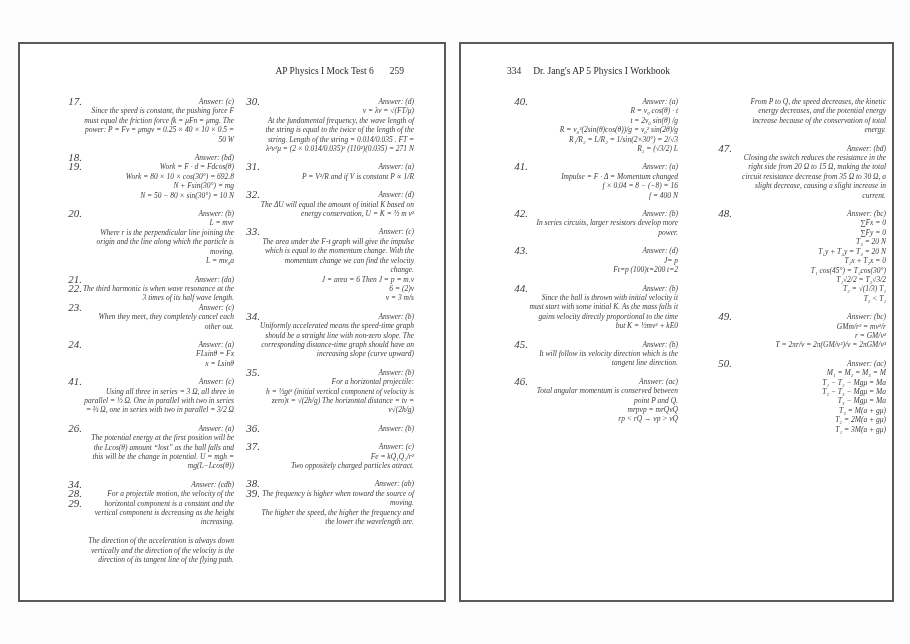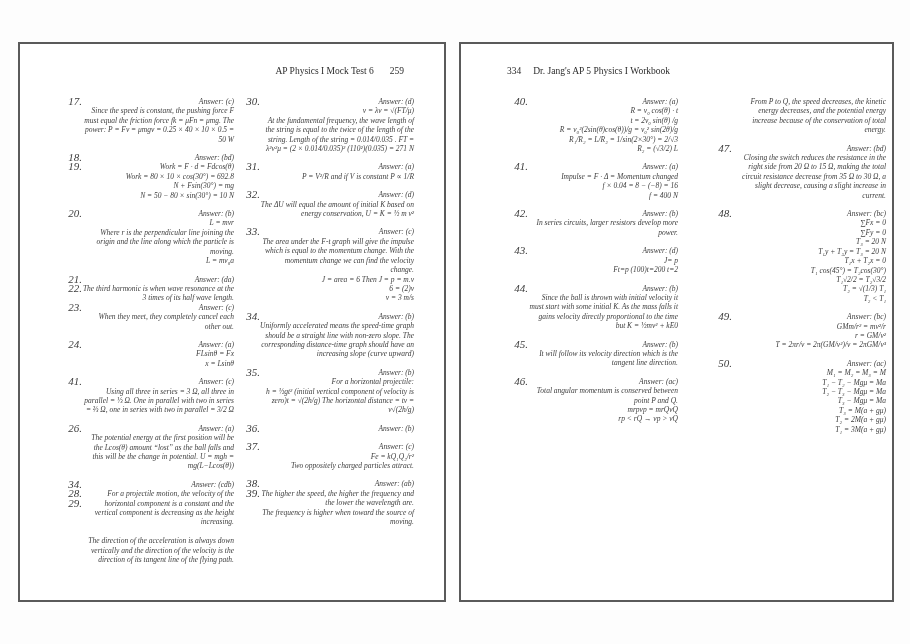--- a/index.html
+++ b/index.html
@@ -280,22 +280,22 @@
             </div>
             <div class="lines">
               <div class="line">Answer: (ab)</div>
             </div>
           </div>
           <div class="item">
             <div class="num">
               <div>39.</div>
             </div>
             <div class="lines">
+              <div class="line">The frequency is higher when toward the source of moving.</div>
               <div class="line">The higher the speed, the higher the frequency and the lower the wavelength are.</div>
-              <div class="line">The frequency is higher when toward the source of moving.</div>
             </div>
           </div>
         </div>
       </div>
   </div>
 
   <div class="page" id="page-right">
     <div class="header header-right">
       <span>334</span>
       <span>Dr. Jang's AP 5 Physics I Workbook</span>

